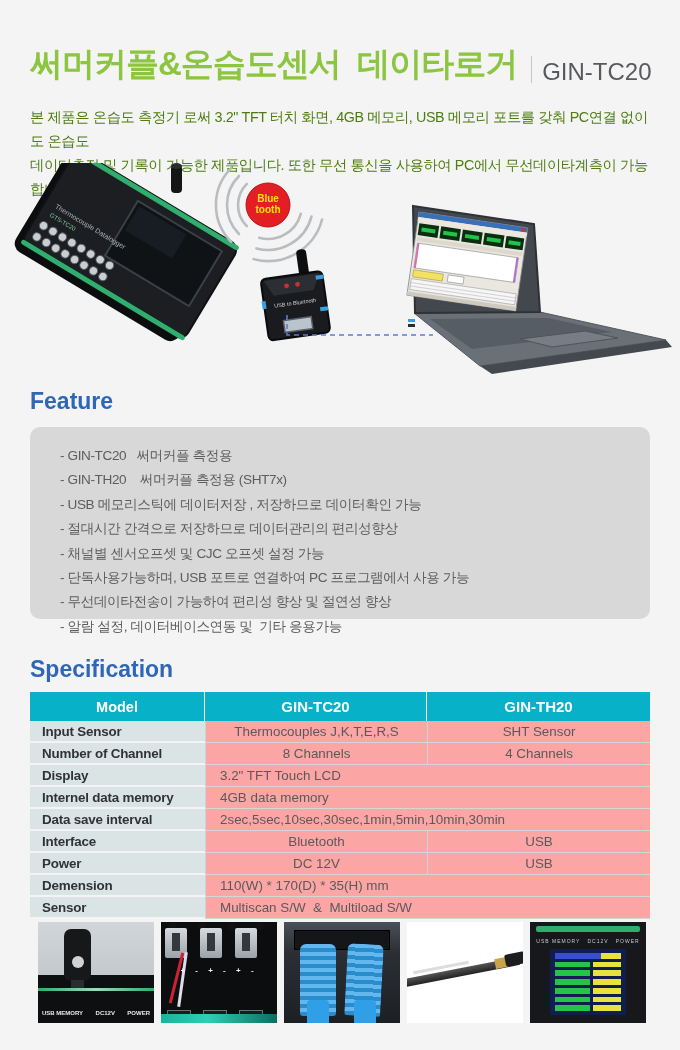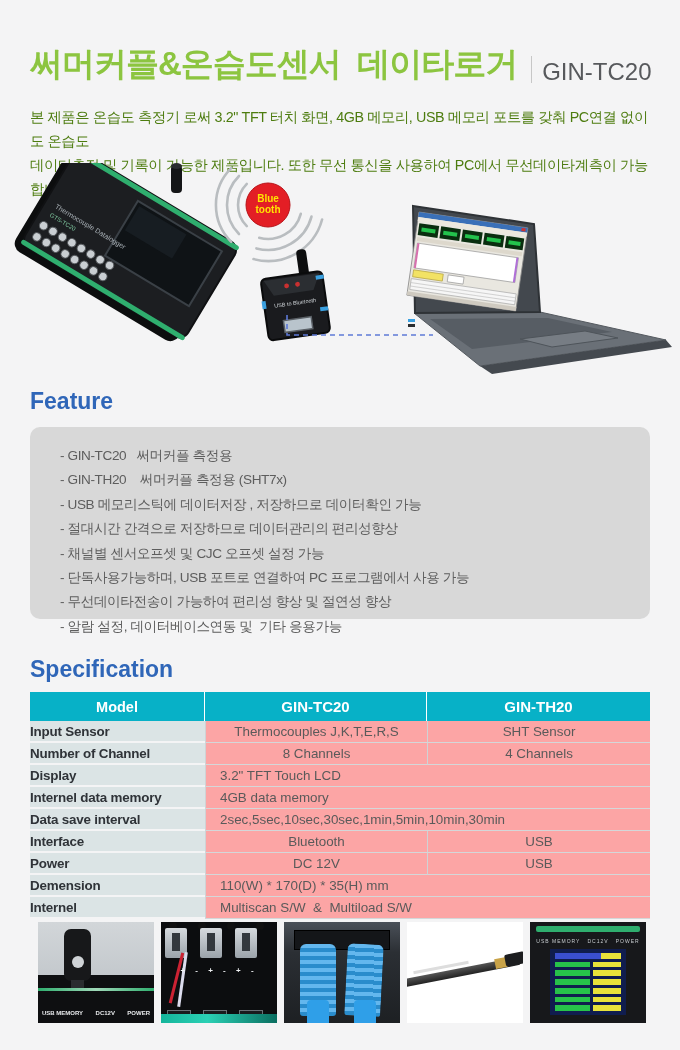--- a/index.html
+++ b/index.html
@@ -34,21 +34,21 @@
 
   
   .spec-table { position:absolute; left:30px; top:692px; width:620px; }
   .spec-header { display:grid; grid-template-columns:175px 222px 223px; height:29px; }
   .spec-header .hcell { background:#07b1c7; color:#fff; font-size:15px; font-weight:bold;
                         display:flex; align-items:center; justify-content:center; border-right:1px solid #fff; }
   .spec-header .hcell:last-child { border-right:none; }
   .spec-header .hcell.model { font-size:14.5px; }
   .spec-row { display:grid; grid-template-columns:175px 222px 223px; height:22px; }
   .spec-row .lbl { background:#dbe4e5; color:#2f3338; font-weight:bold; font-size:13.4px;
-                   display:flex; align-items:center; border-bottom:2px solid #f4f4f5;
+                   display:flex; align-items:center; padding-left:12px; border-bottom:2px solid #f4f4f5;
                    letter-spacing:-0.2px; }
   .spec-row .val { background:#fca5a5; color:#5a5a5a; font-size:13.4px; display:flex; align-items:center;
                    justify-content:center; border-bottom:1px solid #d4d7d9; border-left:1px solid #cfd3d5;
                    white-space:pre-wrap; }
   .spec-row .val.span2 { grid-column:2 / 4; justify-content:flex-start; padding-left:14px; }
 
   
   .gallery { position:absolute; left:38px; top:922px; display:flex; gap:7px; }
   .photo { position:relative; width:116px; height:101px; overflow:hidden; background:#fff; }
 
@@ -284,21 +284,21 @@
     <div class="spec-row">
       <div class="lbl">Power</div>
       <div class="val">DC 12V</div>
       <div class="val">USB</div>
     </div>
     <div class="spec-row">
       <div class="lbl">Demension</div>
       <div class="val span2">110(W) * 170(D) * 35(H) mm</div>
     </div>
     <div class="spec-row">
-      <div class="lbl">Internel</div>
+      <div class="lbl">Sensor</div>
       <div class="val span2">Multiscan S/W  &amp;  Multiload S/W</div>
     </div>
   </div>
 
   <div class="gallery">
 
     <div class="photo photo-usb">
       <div class="p1-stick"></div>
       <div class="p1-hole"></div>
       <div class="p1-neck"></div>

